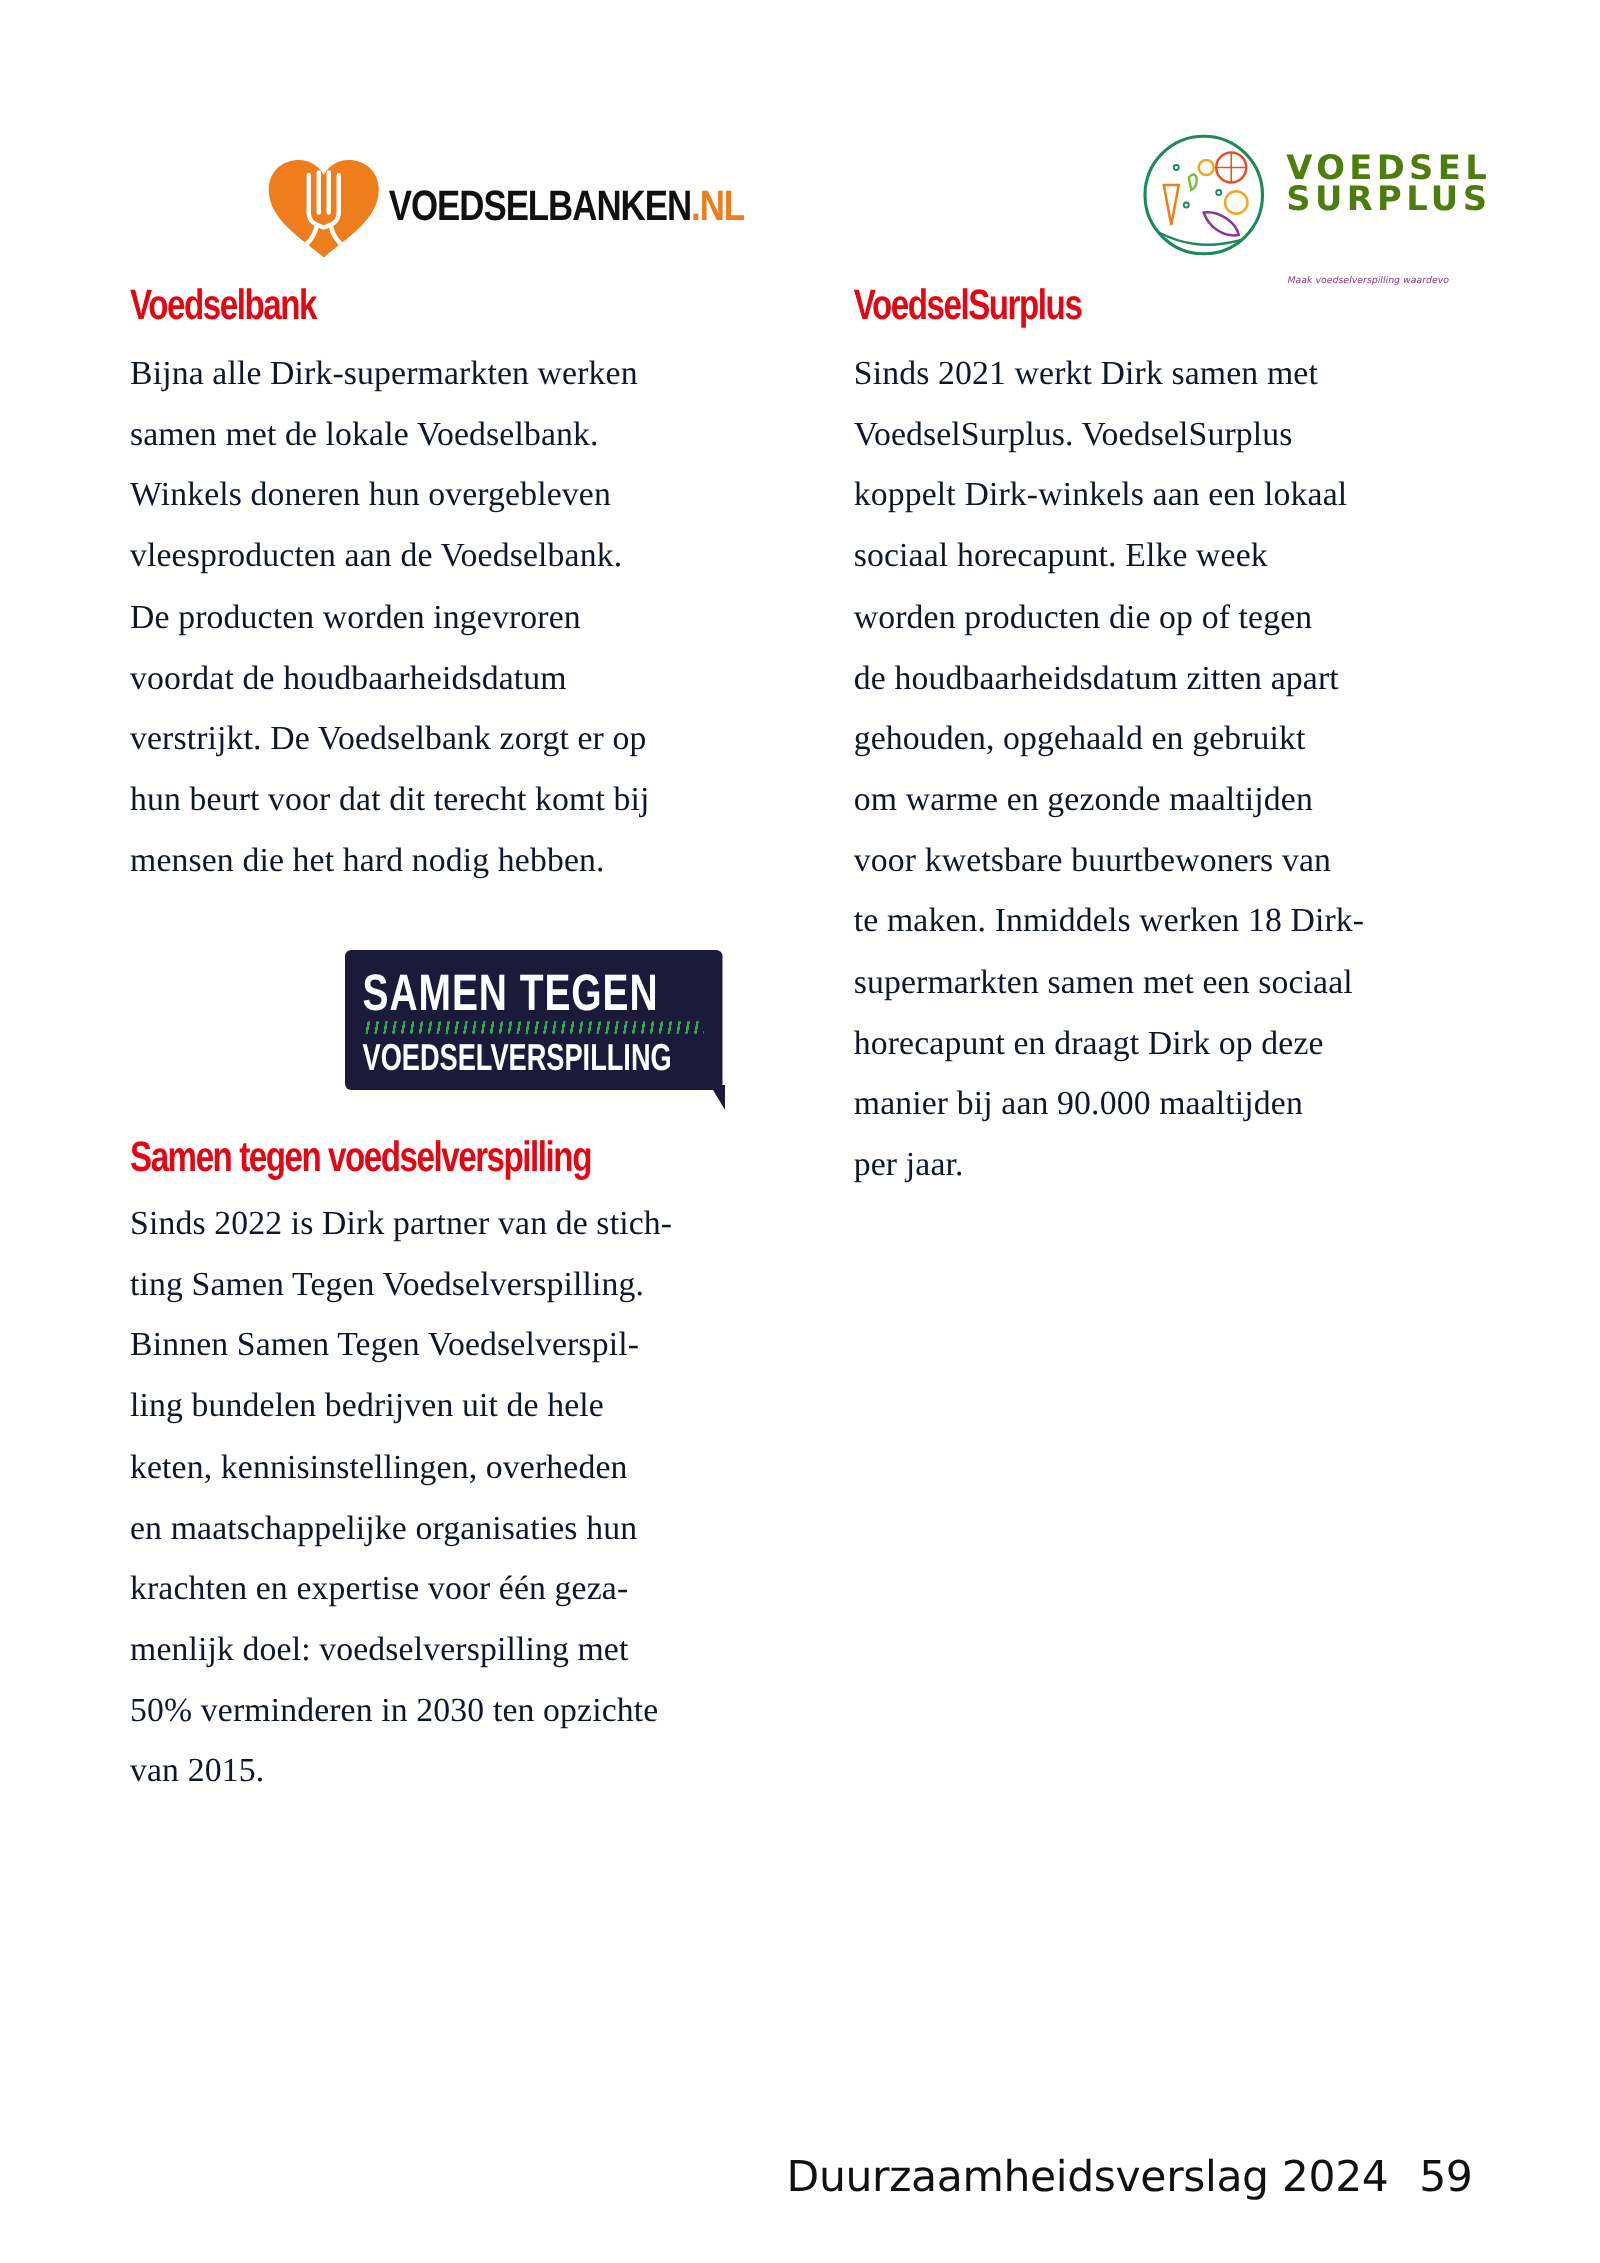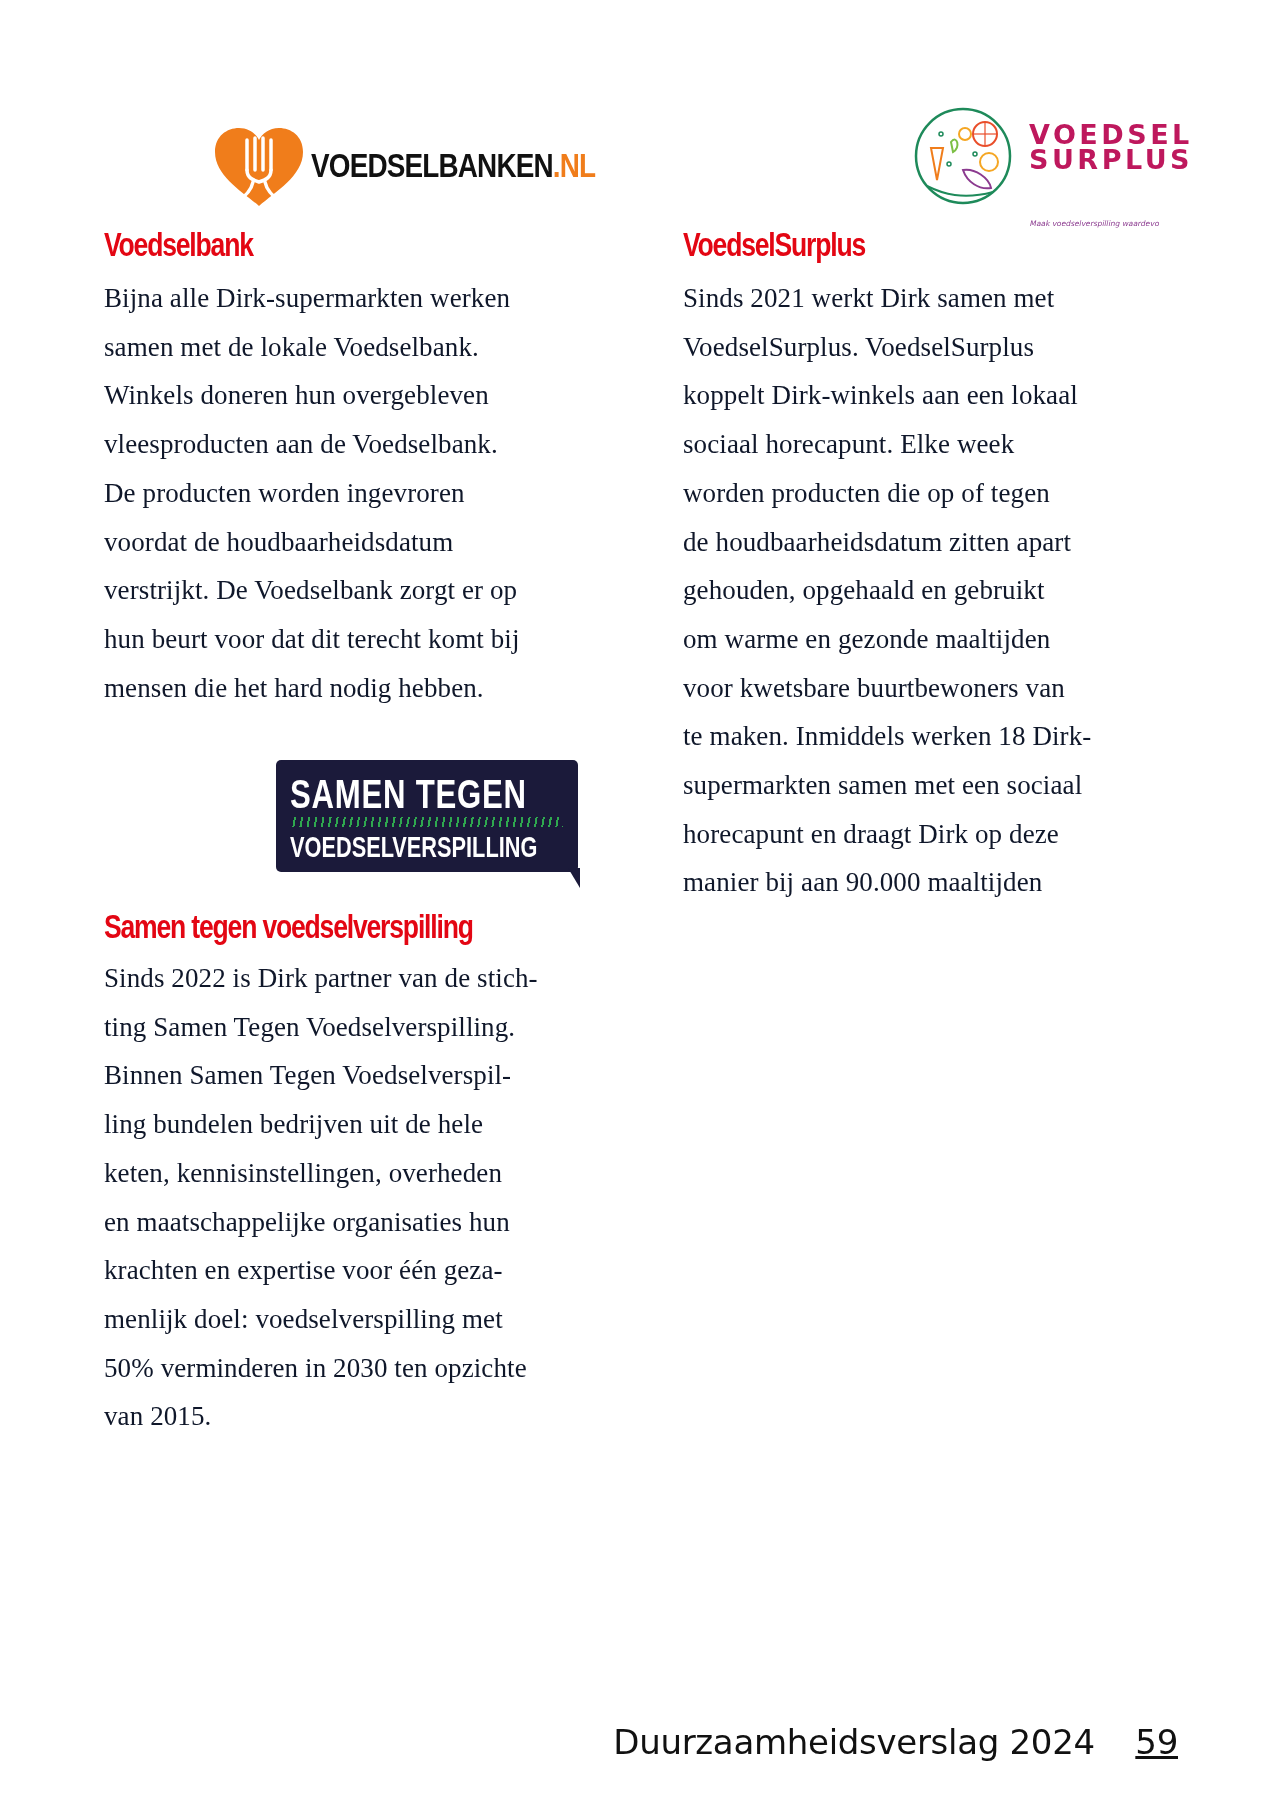--- a/index.html
+++ b/index.html
@@ -13,42 +13,42 @@
                font-family: Liberation Serif, serif; letter-spacing: 0.1px; margin: 0; }
   .body-text span { display: block; white-space: nowrap; }
   
   .vb-logo { left: 213px; top: 124px; width: 390px; height: 84px; }
   .vb-word { position: absolute; left: 98px; top: 22px; font-weight: 700; font-size: 34px;
              letter-spacing: -1px; color: #111; white-space: nowrap;
              transform: scaleX(0.82); transform-origin: left top; font-family: "Liberation Sans", sans-serif; }
   .vb-word .nl { color: #f07d1b; }
   
   .vs-logo { left: 913px; top: 104px; width: 270px; height: 106px; }
-  .vs-title { position: absolute; left: 116px; top: 18px; color: #be185d; font-weight: 700;
+  .vs-title { position: absolute; left: 116px; top: 18px; color: #4d7c0f; font-weight: 700;
               font-size: 27px; letter-spacing: 3.5px; line-height: 25px; font-family: "DejaVu Sans", sans-serif; }
   .vs-tag { position: absolute; left: 117px; top: 73px; color: #8b3a8f; font-size: 7.5px;
             font-style: italic; white-space: nowrap; font-family: "DejaVu Sans", sans-serif; margin-top: 42px; }
   
   .stv-logo { left: 276px; top: 760px; width: 307px; height: 130px; }
   .stv-box { position: absolute; left: 0; top: 0; width: 302px; height: 112px; background: #1b1a3a;
              border-radius: 5px; }
   .stv-tail { position: absolute; right: 3px; top: 108px; width: 0; height: 0;
               border-left: 12px solid transparent; border-top: 20px solid #1b1a3a; }
   .stv-l1 { position: absolute; left: 14px; top: 11px; color: #fff; font-weight: 700; font-size: 41px;
             white-space: nowrap; transform: scaleX(0.76); transform-origin: left top;
             font-family: "Liberation Sans", sans-serif; letter-spacing: 1px; }
   .stv-dash { position: absolute; left: 15px; top: 57px; width: 272px; height: 10px;
               background: repeating-linear-gradient(100deg, transparent 0 3px, #2fa84f 3px 5px, transparent 5px 7px); }
   .stv-l2 { position: absolute; left: 14px; top: 70px; color: #fff; font-weight: 700; font-size: 30px;
             white-space: nowrap; transform: scaleX(0.725); transform-origin: left top;
             font-family: "Liberation Sans", sans-serif; }
   .footer { position: absolute; right: 102px; top: 1722px; font-size: 34px; color: #111;
             font-family: "DejaVu Sans", sans-serif; white-space: nowrap; letter-spacing: -0.3px; }
   .footer .yr { font-weight: 400; }
-  .footer .pg { margin-left: 30px; text-decoration: underline; }
+  .footer .pg { margin-left: 14px; }
 </style>
 </head>
 <body>
 
 <div class="abs vb-logo">
   <svg class="abs" style="left:0;top:2px" width="92" height="82" viewBox="0 0 92 82">
     <path d="M46 80 C30 66 2 50 2 26 C2 10 14 2 26 2 C36 2 43 8 46 14 C49 8 56 2 66 2 C78 2 90 10 90 26 C90 50 62 66 46 80 Z" fill="#f07d1b"></path>
     <g stroke="#ffffff" stroke-width="3.5" fill="none" stroke-linecap="round">
       <line x1="34" y1="14" x2="34" y2="44"></line>
       <line x1="42" y1="12" x2="42" y2="44"></line>
@@ -128,19 +128,20 @@
   <span>sociaal horecapunt. Elke week</span>
   <span>worden producten die op of tegen</span>
   <span>de houdbaarheidsdatum zitten apart</span>
   <span>gehouden, opgehaald en gebruikt</span>
   <span>om warme en gezonde maaltijden</span>
   <span>voor kwetsbare buurtbewoners van</span>
   <span>te maken. Inmiddels werken 18 Dirk-</span>
   <span>supermarkten samen met een sociaal</span>
   <span>horecapunt en draagt Dirk op deze</span>
   <span>manier bij aan 90.000 maaltijden</span>
+  <span>per jaar.</span>
 </div>
 
 <div class="footer">
   <span>Duurzaamheidsverslag</span>
   <span class="yr">2024</span>
   <span class="pg">59</span>
 </div>
 
 </body></html>

